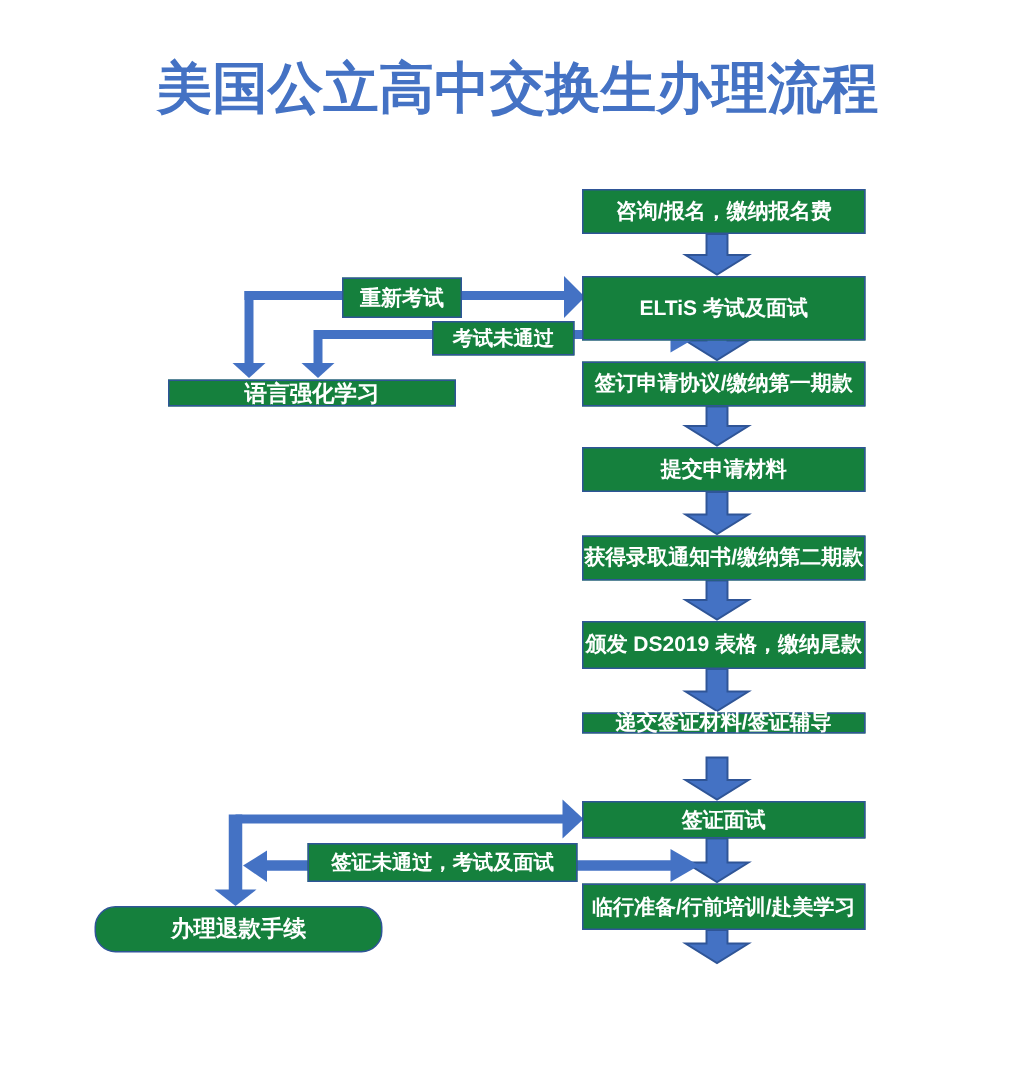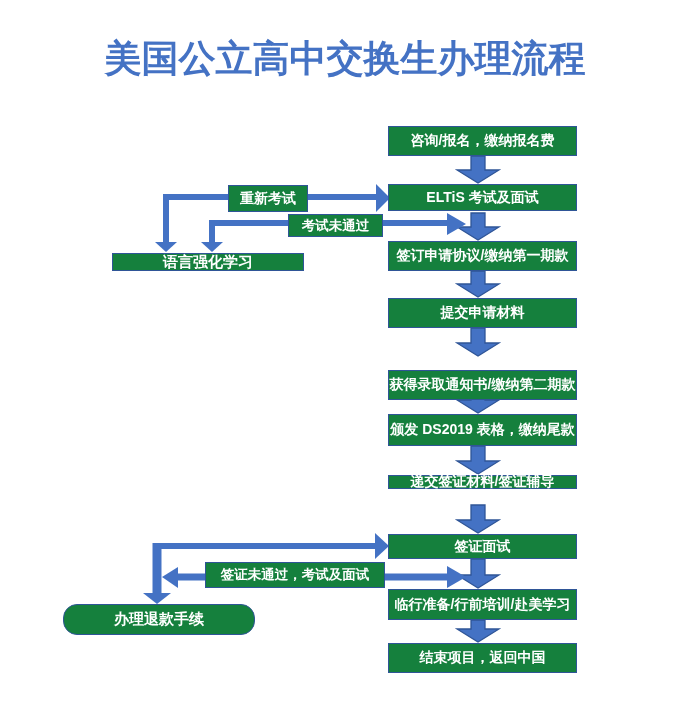--- a/index.html
+++ b/index.html
@@ -83,29 +83,28 @@
     </g>
 
     <g>
       <line class="wire" x1="176" y1="577" x2="448" y2="577" stroke-width="7"></line>
       <polygon class="head" points="178,567 178,588 162,577"></polygon>
       <polygon class="head" points="447,566 466,577 447,588"></polygon>
     </g>
   </svg>
 
   <div class="node main" style="top:126px;height:30px;">咨询/报名，缴纳报名费</div>
-  <div class="node main" style="top:184px;height:27px;">ELTiS 考试及面试</div>
+  <div class="node main" style="top:184px;height:43px;">ELTiS 考试及面试</div>
   <div class="node main" style="top:241px;height:30px;">签订申请协议/缴纳第一期款</div>
   <div class="node main" style="top:298px;height:30px;">提交申请材料</div>
-  <div class="node main" style="top:357px;height:30px;margin-top:13px;">获得录取通知书/缴纳第二期款</div>
+  <div class="node main" style="top:357px;height:30px;">获得录取通知书/缴纳第二期款</div>
   <div class="node main" style="top:414px;height:32px;">颁发 DS2019 表格，缴纳尾款</div>
   <div class="node main" style="top:475px;height:14px;">递交签证材料/签证辅导</div>
   <div class="node main" style="top:534px;height:25px;">签证面试</div>
   <div class="node main" style="top:589px;height:31px;">临行准备/行前培训/赴美学习</div>
-  <div class="node main" style="top:643px;height:30px;">结束项目，返回中国</div>
 
   <div class="node side" style="left:112px;top:253px;width:192px;height:18px;">语言强化学习</div>
   <div class="node side" style="left:63px;top:604px;width:192px;height:31px;border-radius:14px;">办理退款手续</div>
 
   <div class="node lbl" style="left:228px;top:185px;width:80px;height:27px;font-size:14px;">重新考试</div>
   <div class="node lbl" style="left:288px;top:214px;width:95px;height:23px;">考试未通过</div>
   <div class="node lbl" style="left:205px;top:562px;width:180px;height:26px;">签证未通过，考试及面试</div>
 
 </div>
 

